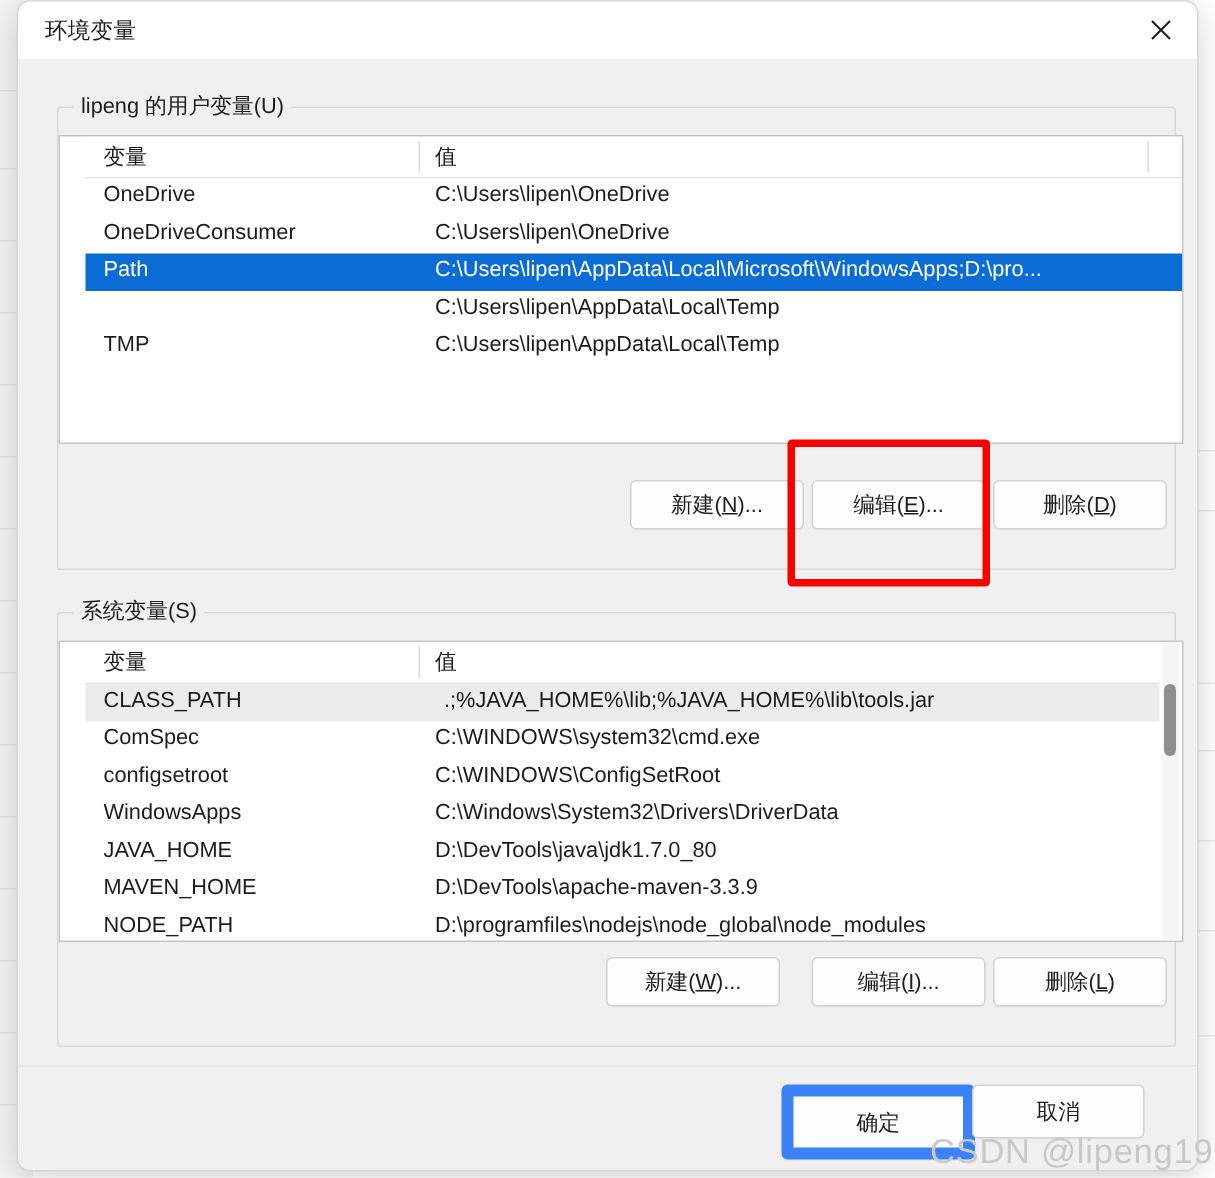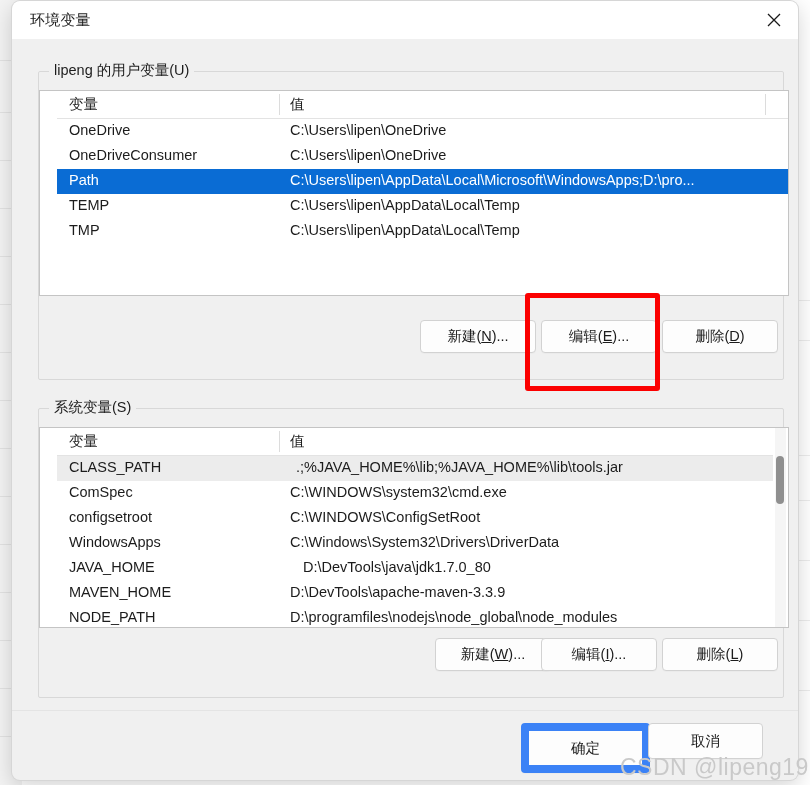--- a/index.html
+++ b/index.html
@@ -248,21 +248,20 @@
           <div class="lv-cell" style="left:12px; width:205px;">OneDriveConsumer</div>
           <div class="lv-cell" style="left:233px; width:480px;">C:\Users\lipen\OneDrive</div>
         </div>
 
         <div class="lv-row selected">
           <div class="lv-cell" style="left:12px; width:205px;">Path</div>
           <div class="lv-cell" style="left:233px; width:485px;">C:\Users\lipen\AppData\Local\Microsoft\WindowsApps;D:\pro...</div>
         </div>
 
         <div class="lv-row">
-          <div class="lv-cell" style="left:12px; width:205px;">TEMP</div>
           <div class="lv-cell" style="left:233px; width:480px;">C:\Users\lipen\AppData\Local\Temp</div>
         </div>
 
         <div class="lv-row">
           <div class="lv-cell" style="left:12px; width:205px;">TMP</div>
           <div class="lv-cell" style="left:233px; width:480px;">C:\Users\lipen\AppData\Local\Temp</div>
         </div>
 
       </div>
     </div>
@@ -306,42 +305,42 @@
           <div class="lv-cell" style="left:233px; width:460px;">C:\WINDOWS\ConfigSetRoot</div>
         </div>
 
         <div class="lv-row">
           <div class="lv-cell" style="left:12px; width:205px;">WindowsApps</div>
           <div class="lv-cell" style="left:233px; width:460px;">C:\Windows\System32\Drivers\DriverData</div>
         </div>
 
         <div class="lv-row">
           <div class="lv-cell" style="left:12px; width:205px;">JAVA_HOME</div>
-          <div class="lv-cell" style="left:233px; width:460px;margin-left:13px;">D:\DevTools\java\jdk1.7.0_80</div>
+          <div class="lv-cell" style="left:233px; width:460px;">D:\DevTools\java\jdk1.7.0_80</div>
         </div>
 
         <div class="lv-row">
           <div class="lv-cell" style="left:12px; width:205px;">MAVEN_HOME</div>
           <div class="lv-cell" style="left:233px; width:460px;">D:\DevTools\apache-maven-3.3.9</div>
         </div>
 
         <div class="lv-row">
           <div class="lv-cell" style="left:12px; width:205px;">NODE_PATH</div>
           <div class="lv-cell" style="left:233px; width:460px;">D:\programfiles\nodejs\node_global\node_modules</div>
         </div>
 
       </div>
 
       <div class="scrollbar">
         <div class="scroll-track"></div>
         <div class="scroll-thumb" style="top:28px; height:48px;"></div>
       </div>
     </div>
 
-    <div class="btn" style="left:423px; top:637px; width:114px; height:31px;">
+    <div class="btn" style="left:392px; top:637px; width:114px; height:31px;">
       <span><span>新建(</span><u>W</u><span>)...</span></span>
     </div>
 
     <div class="btn" style="left:529px; top:637px; width:114px; height:31px;">
       <span><span>编辑(</span><u>I</u><span>)...</span></span>
     </div>
 
     <div class="btn" style="left:650px; top:637px; width:114px; height:31px;">
       <span><span>删除(</span><u>L</u><span>)</span></span>
     </div>

